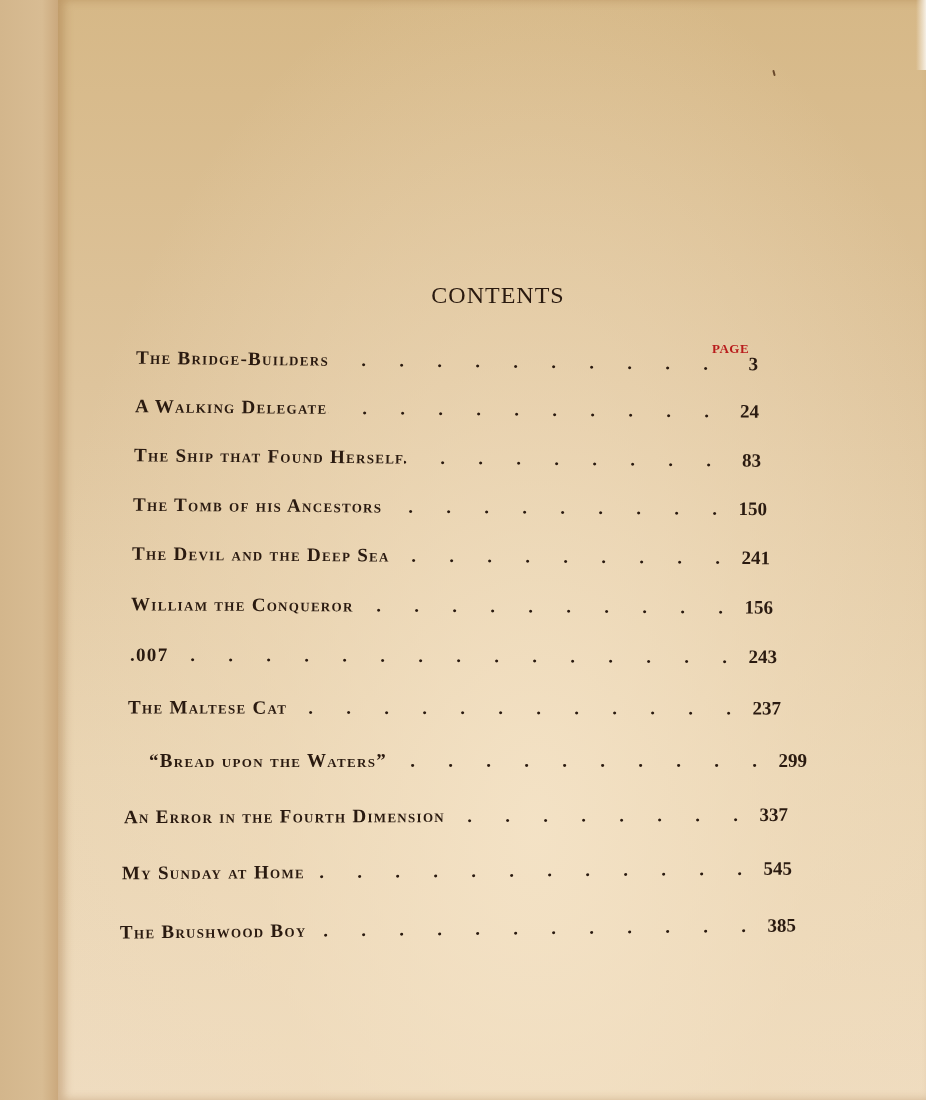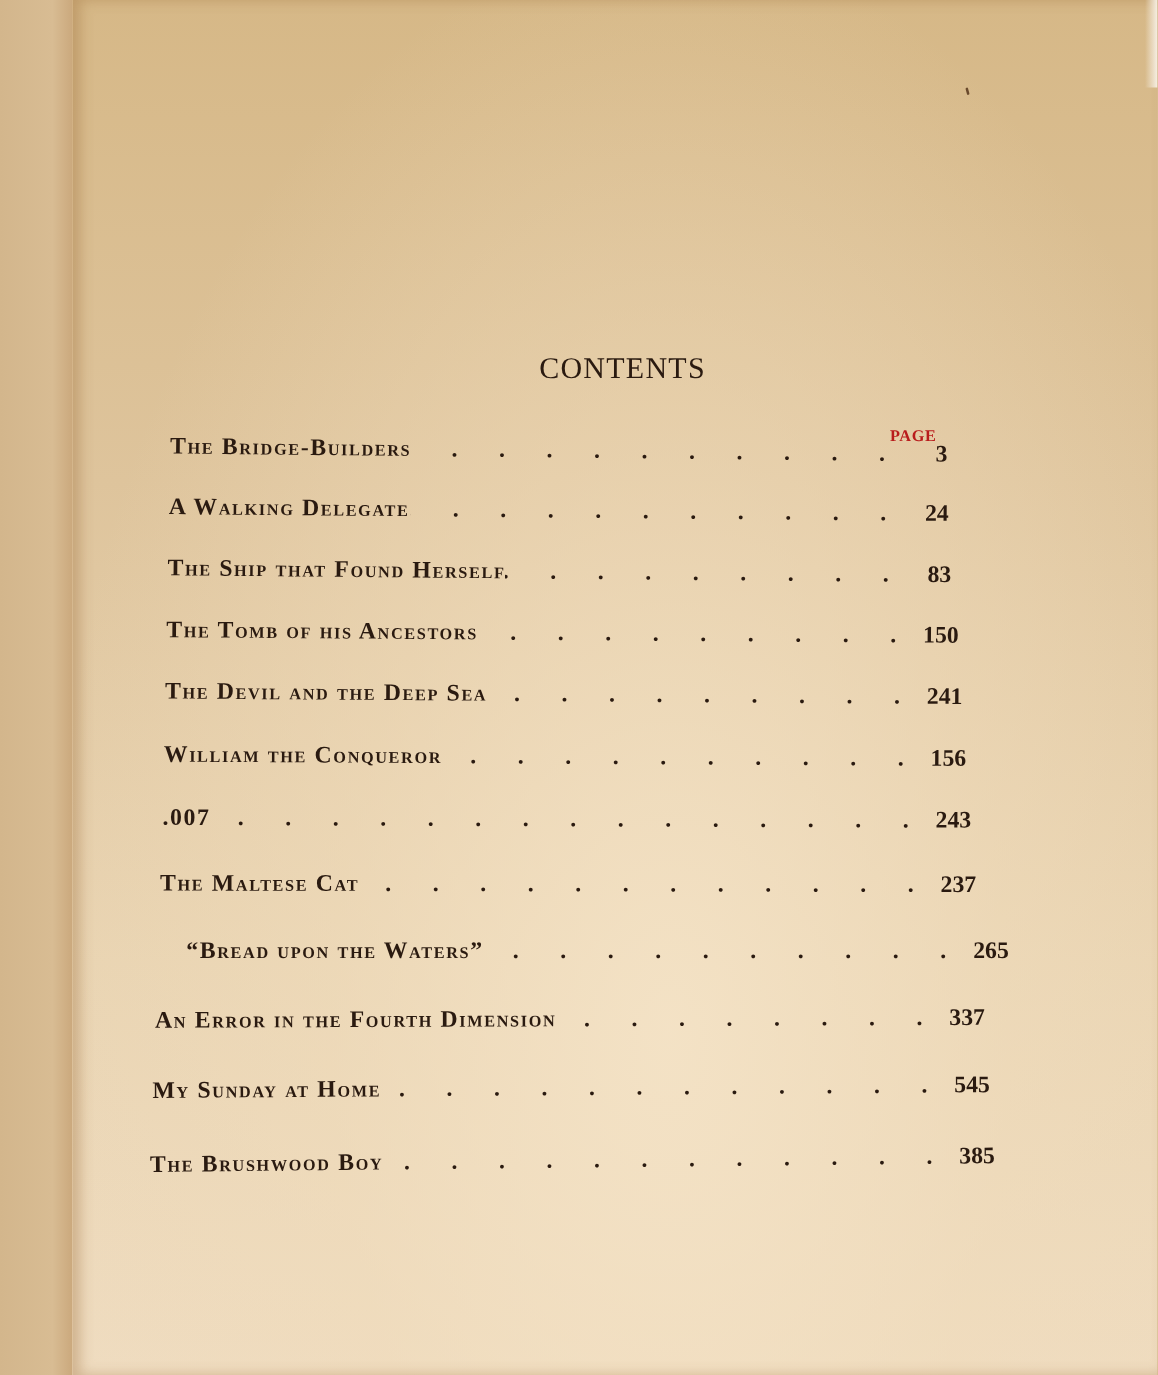--- a/index.html
+++ b/index.html
@@ -152,21 +152,21 @@
     <span class="page-num">243</span>
   </div>
   <div class="row" style="left:128px; top:697px; width:653px; transform:rotate(0.1deg);">
     <span class="entry-title">The Maltese Cat</span>
     <span class="leaders"></span>
     <span class="page-num">237</span>
   </div>
   <div class="row" style="left:114px; top:750px; width:658px; transform:rotate(0deg);margin-left:35px;">
     <span class="entry-title">“Bread upon the Waters”</span>
     <span class="leaders"></span>
-    <span class="page-num">265</span>
+    <span class="page-num">299</span>
   </div>
   <div class="row" style="left:124px; top:805px; width:664px; transform:rotate(-0.2deg);">
     <span class="entry-title">An Error in the Fourth Dimension</span>
     <span class="leaders"></span>
     <span class="page-num">337</span>
   </div>
   <div class="row" style="left:122px; top:860px; width:670px; transform:rotate(-0.4deg);">
     <span class="entry-title">My Sunday at Home</span>
     <span class="leaders"></span>
     <span class="page-num">545</span>

